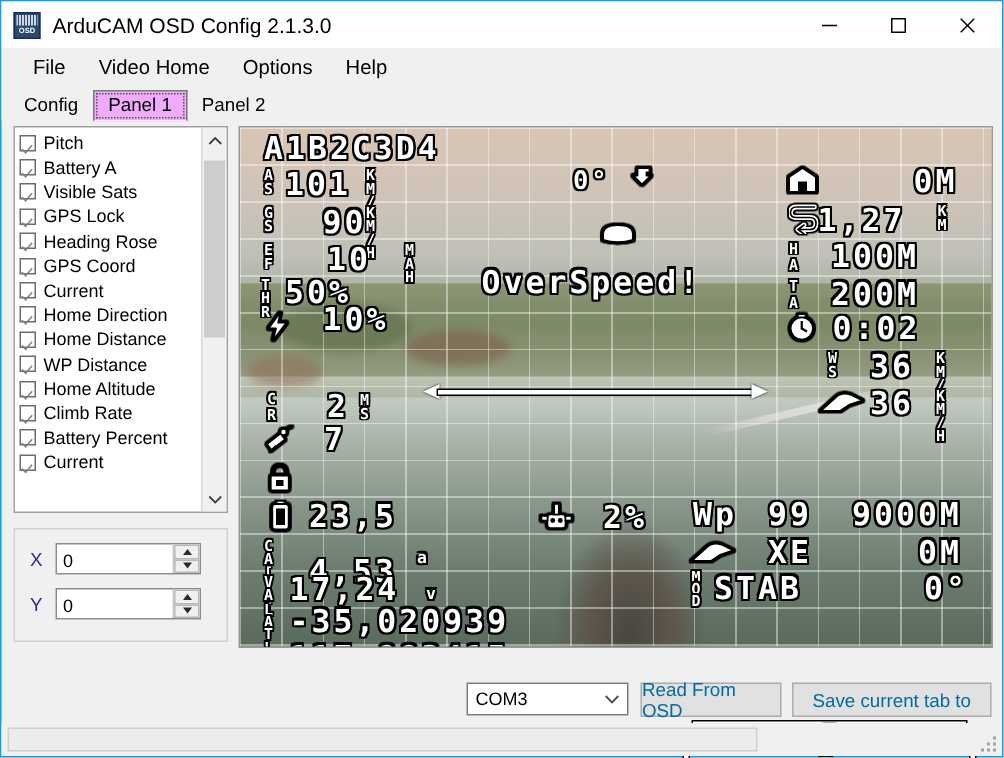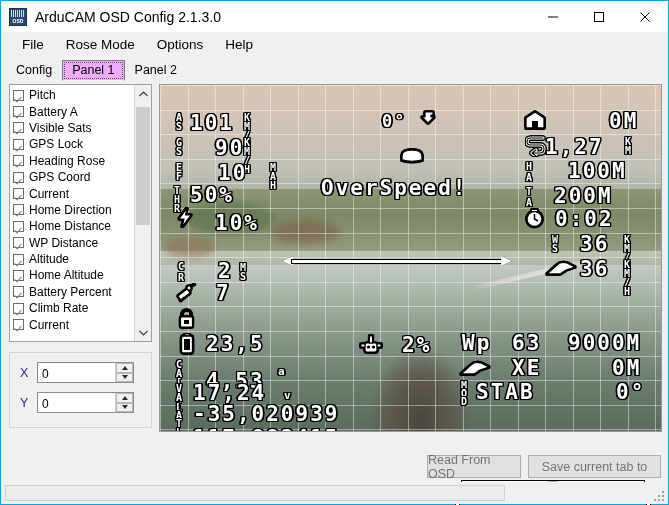--- a/index.html
+++ b/index.html
@@ -212,21 +212,21 @@
   .combo{
     position:absolute;left:310px;top:3px;width:108px;height:22px;
     border:1px solid #7a7a7a;background:#fff;box-sizing:border-box;
     display:flex;align-items:center;
   }
   .combo .cv{font-size:12px;color:#000;padding-left:5px;flex:1;}
   .combo .carrow{width:20px;display:flex;align-items:center;justify-content:center;}
   .btn{
     position:absolute;top:3px;height:23px;border:1px solid #adadad;background:#e1e1e1;
     box-sizing:border-box;display:flex;align-items:center;justify-content:center;
-    font-size:12.5px;color:#737373;
+    font-size:12.5px;color:#0369a1;
   }
   #btn-read{left:426px;width:94px;}
   #btn-save{left:527px;width:133px;}
   .statusbar{
     position:absolute;left:0;right:0;bottom:0;height:22px;background:#f0f0f0;
   }
   .statusfield{
     position:absolute;left:4px;top:3px;width:500px;height:16px;
     background:#ececec;border:1px solid #d0d0d0;box-sizing:border-box;
   }
@@ -259,21 +259,21 @@
         <svg width="12" height="12" viewBox="0 0 12 12">
             <line x1="1.5" y1="1.5" x2="10.5" y2="10.5" stroke="#000" stroke-width="1"></line>
             <line x1="10.5" y1="1.5" x2="1.5" y2="10.5" stroke="#000" stroke-width="1"></line>
           </svg>
       </div>
     </div>
   </div>
 
   <div class="menubar">
     <div class="menuitem">File</div>
-    <div class="menuitem">Rose Mode</div>
+    <div class="menuitem">Video Home</div>
     <div class="menuitem">Options</div>
     <div class="menuitem">Help</div>
   </div>
 
   <div class="tabstrip">
     <div class="tab">Config</div>
     <div class="tab active">Panel 1</div>
     <div class="tab">Panel 2</div>
   </div>
 
@@ -316,33 +316,29 @@
           <div class="lbrow">
             <div class="cbx checked"></div>
             <div class="lblabel">Home Distance</div>
           </div>
           <div class="lbrow">
             <div class="cbx checked"></div>
             <div class="lblabel">WP Distance</div>
           </div>
           <div class="lbrow">
             <div class="cbx checked"></div>
-            <div class="lblabel">Altitude</div>
-          </div>
-          <div class="lbrow">
-            <div class="cbx checked"></div>
             <div class="lblabel">Home Altitude</div>
           </div>
           <div class="lbrow">
             <div class="cbx checked"></div>
+            <div class="lblabel">Climb Rate</div>
+          </div>
+          <div class="lbrow">
+            <div class="cbx checked"></div>
             <div class="lblabel">Battery Percent</div>
-          </div>
-          <div class="lbrow">
-            <div class="cbx checked"></div>
-            <div class="lblabel">Climb Rate</div>
           </div>
           <div class="lbrow">
             <div class="cbx checked"></div>
             <div class="lblabel">Current</div>
           </div>
         </div>
       <div class="scroll">
         <div class="sarrow">
           <svg width="9" height="6" viewBox="0 0 9 6">
               <path d="M0.5 5 L4.5 1 L8.5 5" fill="none" stroke="#404040" stroke-width="1.2"></path>
@@ -395,20 +391,21 @@
       <div class="water"></div>
       <div class="blob" style="left:5%;top:34%;width:18%;height:9%;background:#6c7a57;"></div>
       <div class="blob" style="left:22%;top:39%;width:14%;height:7%;background:#7b5a45;opacity:.55;"></div>
       <div class="blob" style="left:1%;top:44%;width:10%;height:6%;background:#8e6a50;opacity:.5;"></div>
       <div class="strut"></div>
       <div class="pod"></div>
       <div class="grid"></div>
 
       <div class="osdlayer">
 
+        <div class="ot s22" style="left:16px;top:4px;">A1B2C3D4</div>
 
         <div class="vstack" style="left:16px;top:28px;">
             <div>A</div>
             <div>S</div>
           </div>
         <div class="ot s22" style="left:30px;top:28px;">101</div>
         <div class="vstack" style="left:84px;top:28px;">
             <div>K</div>
             <div>M</div>
             <div>/</div>
@@ -443,21 +440,21 @@
             <div>H</div>
             <div>R</div>
           </div>
         <div class="ot s22" style="left:30px;top:100px;">50%</div>
 
         <div class="osdicon" style="left:18px;top:123px;">
           <svg width="14" height="19" viewBox="0 0 14 19">
               <path d="M9 0 L1 11 L6 11 L4 19 L13 7 L7.5 7 Z" fill="#fff" stroke="#000" stroke-width="1.2" stroke-linejoin="round"></path>
             </svg>
         </div>
-        <div class="ot s22" style="left:55px;top:128px;">10%</div>
+        <div class="ot s22" style="left:55px;top:118px;">10%</div>
 
         <div class="vstack" style="left:18px;top:176px;line-height:11px;">
             <div>C</div>
             <div>R</div>
           </div>
         <div class="ot s22" style="left:58px;top:176px;">2</div>
         <div class="vstack" style="left:80px;top:178px;">
             <div>M</div>
             <div>S</div>
           </div>
@@ -572,21 +569,21 @@
         <div class="ot s22" style="left:385px;top:52px;">1,27</div>
         <div class="vstack" style="left:465px;top:52px;">
             <div>K</div>
             <div>M</div>
           </div>
 
         <div class="vstack" style="left:366px;top:76px;line-height:11px;">
             <div>H</div>
             <div>A</div>
           </div>
-        <div class="ot s22" style="left:408px;top:76px;">100M</div>
+        <div class="ot s22" style="left:394px;top:76px;">100M</div>
 
         <div class="vstack" style="left:366px;top:101px;line-height:11px;">
             <div>T</div>
             <div>A</div>
           </div>
         <div class="ot s22" style="left:394px;top:101px;">200M</div>
 
         <div class="osdicon" style="left:365px;top:124px;">
           <svg width="19" height="19" viewBox="0 0 19 19">
             <circle cx="9.5" cy="10" r="7.5" fill="#fff" stroke="#000" stroke-width="1.3"></circle>
@@ -615,21 +612,21 @@
         </div>
         <div class="ot s22" style="left:420px;top:174px;">36</div>
         <div class="vstack" style="left:464px;top:175px;">
             <div>K</div>
             <div>M</div>
             <div>/</div>
             <div>H</div>
           </div>
 
         <div class="ot s22" style="left:302px;top:248px;">Wp</div>
-        <div class="ot s22" style="left:352px;top:248px;">63</div>
+        <div class="ot s22" style="left:352px;top:248px;">99</div>
         <div class="ot s22" style="left:408px;top:248px;">9000M</div>
 
         <div class="osdicon" style="left:300px;top:275px;">
           <svg width="30" height="17" viewBox="0 0 30 17">
             <path d="M1 14 L11 5 Q15 1 21 3 L29 7 L20 10 L14 14 Z" fill="#fff" stroke="#000" stroke-width="1.3" stroke-linejoin="round"></path>
           </svg>
         </div>
         <div class="ot s22" style="left:352px;top:273px;">XE</div>
         <div class="ot s22" style="left:452px;top:273px;">0M</div>
 
@@ -652,20 +649,28 @@
       <div class="rb-dash" style="left:8px;width:46px;"></div>
       <div class="rb-tick" style="left:56px;"></div>
       <div class="rb-dash" style="left:62px;width:26px;"></div>
       <div class="rb-dash" style="right:62px;width:26px;"></div>
       <div class="rb-tick" style="right:56px;"></div>
       <div class="rb-dash" style="right:8px;width:46px;"></div>
       <div class="rb-n">N</div>
     </div>
 
     <div class="bottombar">
+      <div class="combo">
+        <div class="cv">COM3</div>
+        <div class="carrow">
+          <svg width="10" height="7" viewBox="0 0 10 7">
+              <path d="M0.8 1 L5 5.3 L9.2 1" fill="none" stroke="#4a4a4a" stroke-width="1.2"></path>
+            </svg>
+        </div>
+      </div>
       <div class="btn" id="btn-read">Read From OSD</div>
       <div class="btn" id="btn-save">Save current tab to</div>
     </div>
 
     <div class="statusbar">
       <div class="statusfield"></div>
       <div class="grip">
         <i style="right:0;bottom:0;"></i>
           <i style="right:4px;bottom:0;"></i>
           <i style="right:8px;bottom:0;"></i>

